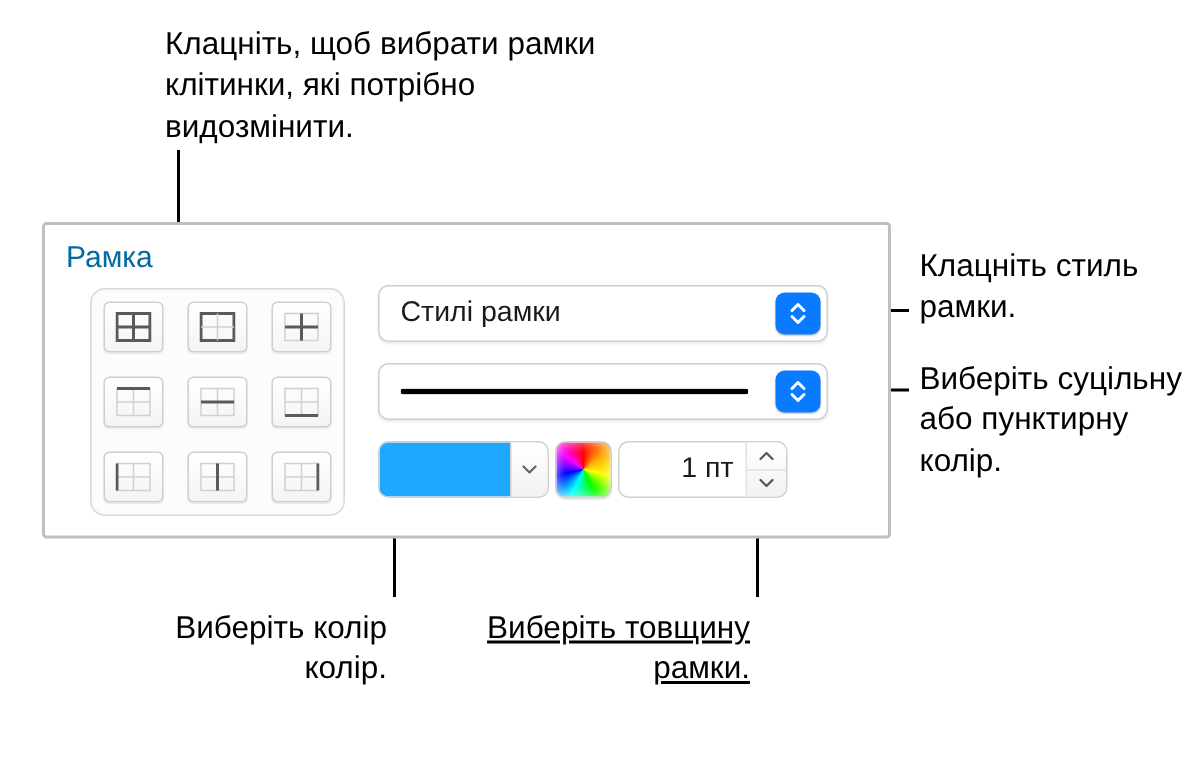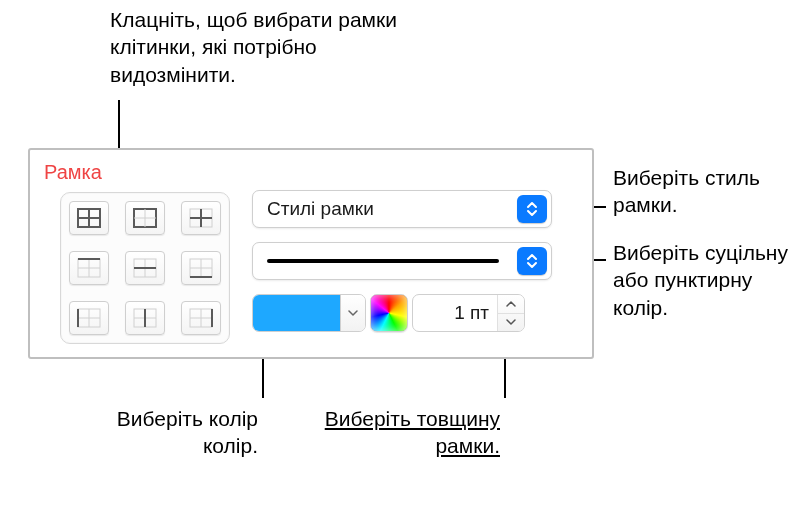--- a/index.html
+++ b/index.html
@@ -32,21 +32,21 @@
     height: 207px;
     border: 2px solid #bfbfbf;
     border-radius: 3px;
     background: #fff;
   }
   .panel-title {
     position: absolute;
     left: 14px;
     top: 11px;
     font-size: 20px;
-    color: #ef4444;
+    color: #0369a1;
   }
   
   .border-grid {
     position: absolute;
     left: 30px;
     top: 42px;
     width: 168px;
     height: 150px;
     border: 1px solid #d8d8d8;
     border-radius: 10px;
@@ -173,24 +173,24 @@
     display:flex;flex-direction:column;
   }
   .step-up,.step-down{
     flex:1;display:flex;align-items:center;justify-content:center;
   }
   .step-up{border-bottom:1px solid #e0e0e0;}
 </style>
 </head>
 <body>
 
-<div class="callout" style="left:110px; top:6px; width:310px;">Клацніть, щоб вибрати рамки клітинки, які потрібно видозмінити.</div>
+<div class="callout" style="left:110px; top:16px; width:310px;">Клацніть, щоб вибрати рамки клітинки, які потрібно видозмінити.</div>
 <div class="callout-line" style="left:118px; top:100px; width:2px; height:96px;"></div>
 
-<div class="callout" style="left:613px; top:164px; width:180px;">Виберіть стиль рамки.</div>
+<div class="callout" style="left:613px; top:164px; width:180px;">Клацніть стиль рамки.</div>
 <div class="callout-line" style="left:555px; top:206px; width:51px; height:2px;"></div>
 
 <div class="callout" style="left:613px; top:239px; width:180px;">Виберіть суцільну або пунктирну колір.</div>
 <div class="callout-line" style="left:555px; top:259px; width:51px; height:2px;"></div>
 
 <div class="callout right" style="left:86px; top:405px; width:172px;">Виберіть колір колір.</div>
 <div class="callout-line" style="left:262px; top:334px; width:2px; height:64px;"></div>
 
 <div class="callout right" style="left:314px; top:405px; width:186px;text-decoration:underline;">Виберіть товщину рамки.</div>
 <div class="callout-line" style="left:504px; top:334px; width:2px; height:64px;"></div>

